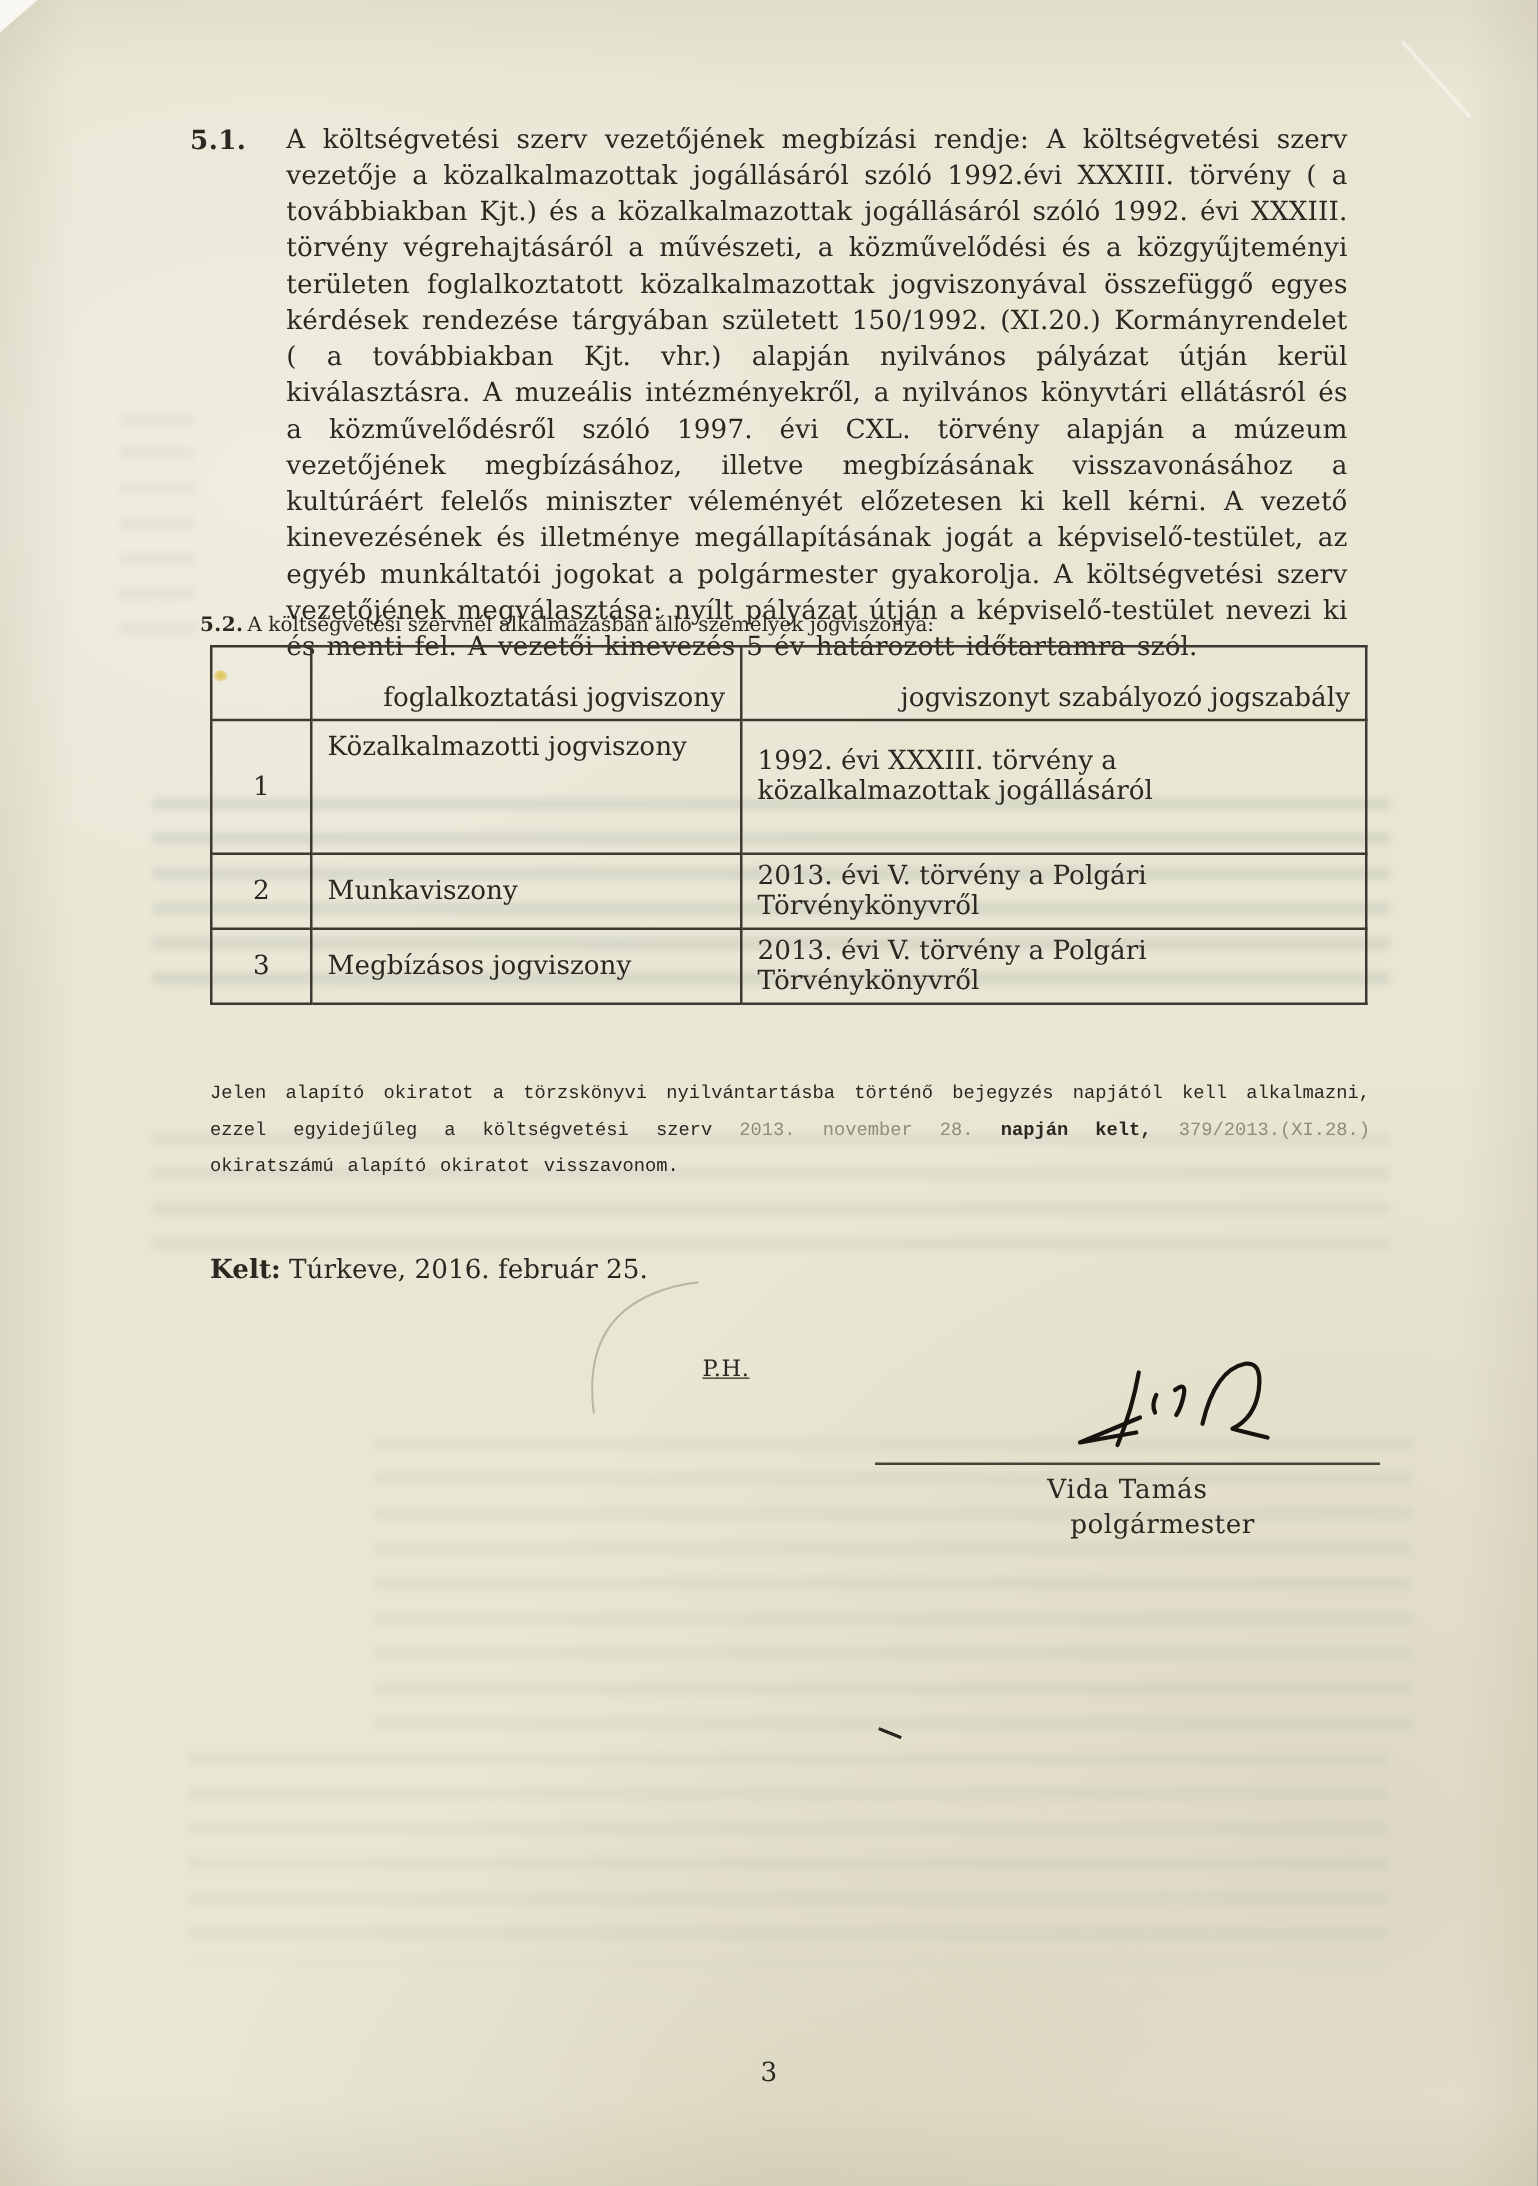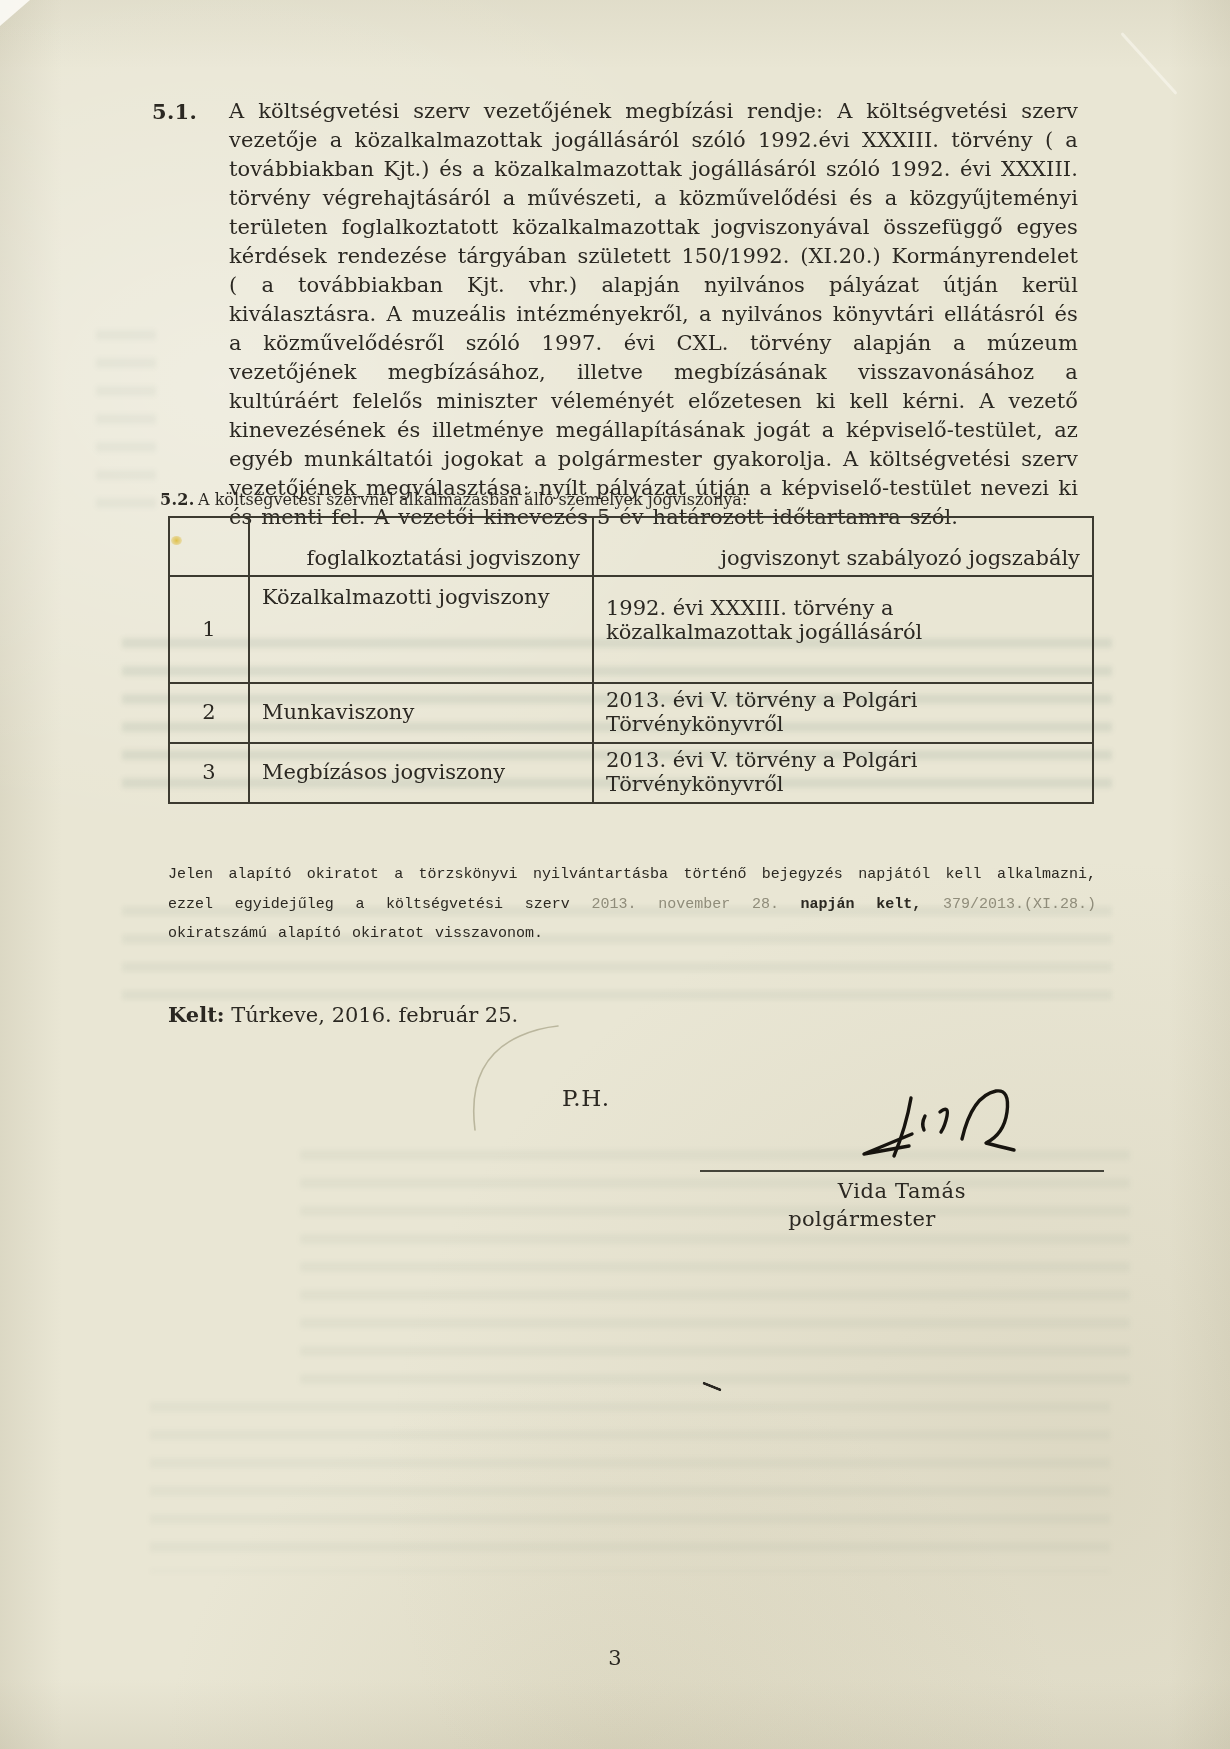--- a/index.html
+++ b/index.html
@@ -58,26 +58,26 @@
     position:absolute;left:0;top:781px;width:1230px;text-align:center;
     font-size:28px;font-weight:bold;letter-spacing:.2px;
   }
   #closing-paragraph{
     position:absolute;left:168px;top:860px;width:928px;
     font-size:15px;line-height:29.5px;text-align:justify;word-spacing:2px;font-family:Liberation Mono, monospace;
   }
   .faded{color:#8f8c7a;}
   .bold{font-weight:bold;}
   #kelt-line{position:absolute;left:168px;top:1002px;font-size:21px;}
-  #ph-label{position:absolute;left:562px;top:1085px;font-size:23px;letter-spacing:.5px;}
+  #ph-label{position:absolute;left:562px;top:1085px;font-size:18px;letter-spacing:.5px;text-decoration:underline;}
   .stamp-arc{position:absolute;left:460px;top:1018px;opacity:.5;}
   .signature-svg{position:absolute;left:680px;top:1072px;}
   #signature-line{position:absolute;left:700px;top:1170px;width:404px;border-top:2px solid#45443a;}
   #signer-name{position:absolute;left:700px;top:1179px;width:404px;text-align:center;font-size:21px;letter-spacing:.6px;}
-  #signer-title{position:absolute;left:660px;top:1207px;width:404px;text-align:center;font-size:21px;letter-spacing:.4px;}
+  #signer-title{position:absolute;left:728px;top:1207px;width:404px;text-align:center;font-size:21px;letter-spacing:.4px;}
   .pen-scratch{position:absolute;left:702px;top:1385px;width:20px;height:0;border-top:3px solid #2a2722;transform:rotate(22deg);border-radius:2px;}
   #page-number{position:absolute;left:0;top:1646px;width:1230px;text-align:center;font-size:21px;}
   
   .ghost{
     position:absolute;pointer-events:none;filter:blur(2.5px);
     background:repeating-linear-gradient(180deg,
       rgba(118,142,124,.20) 0 10px, transparent 10px 28px);
   }
   .ghost.g-a{left:122px;top:638px;width:990px;height:152px;opacity:.75;}
   .ghost.g-b{left:122px;top:906px;width:990px;height:100px;opacity:.45;}

